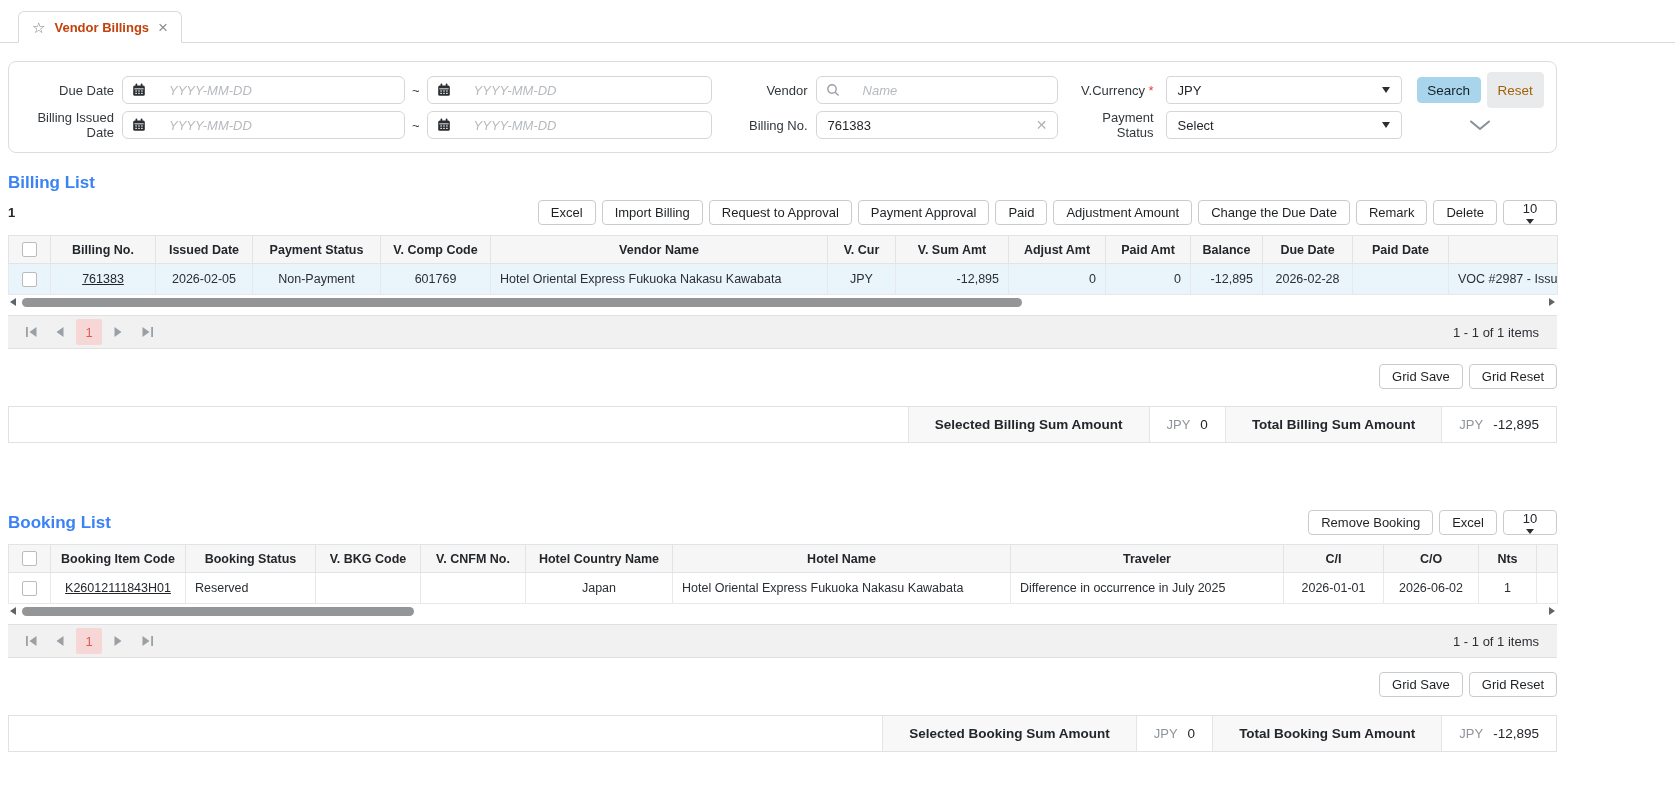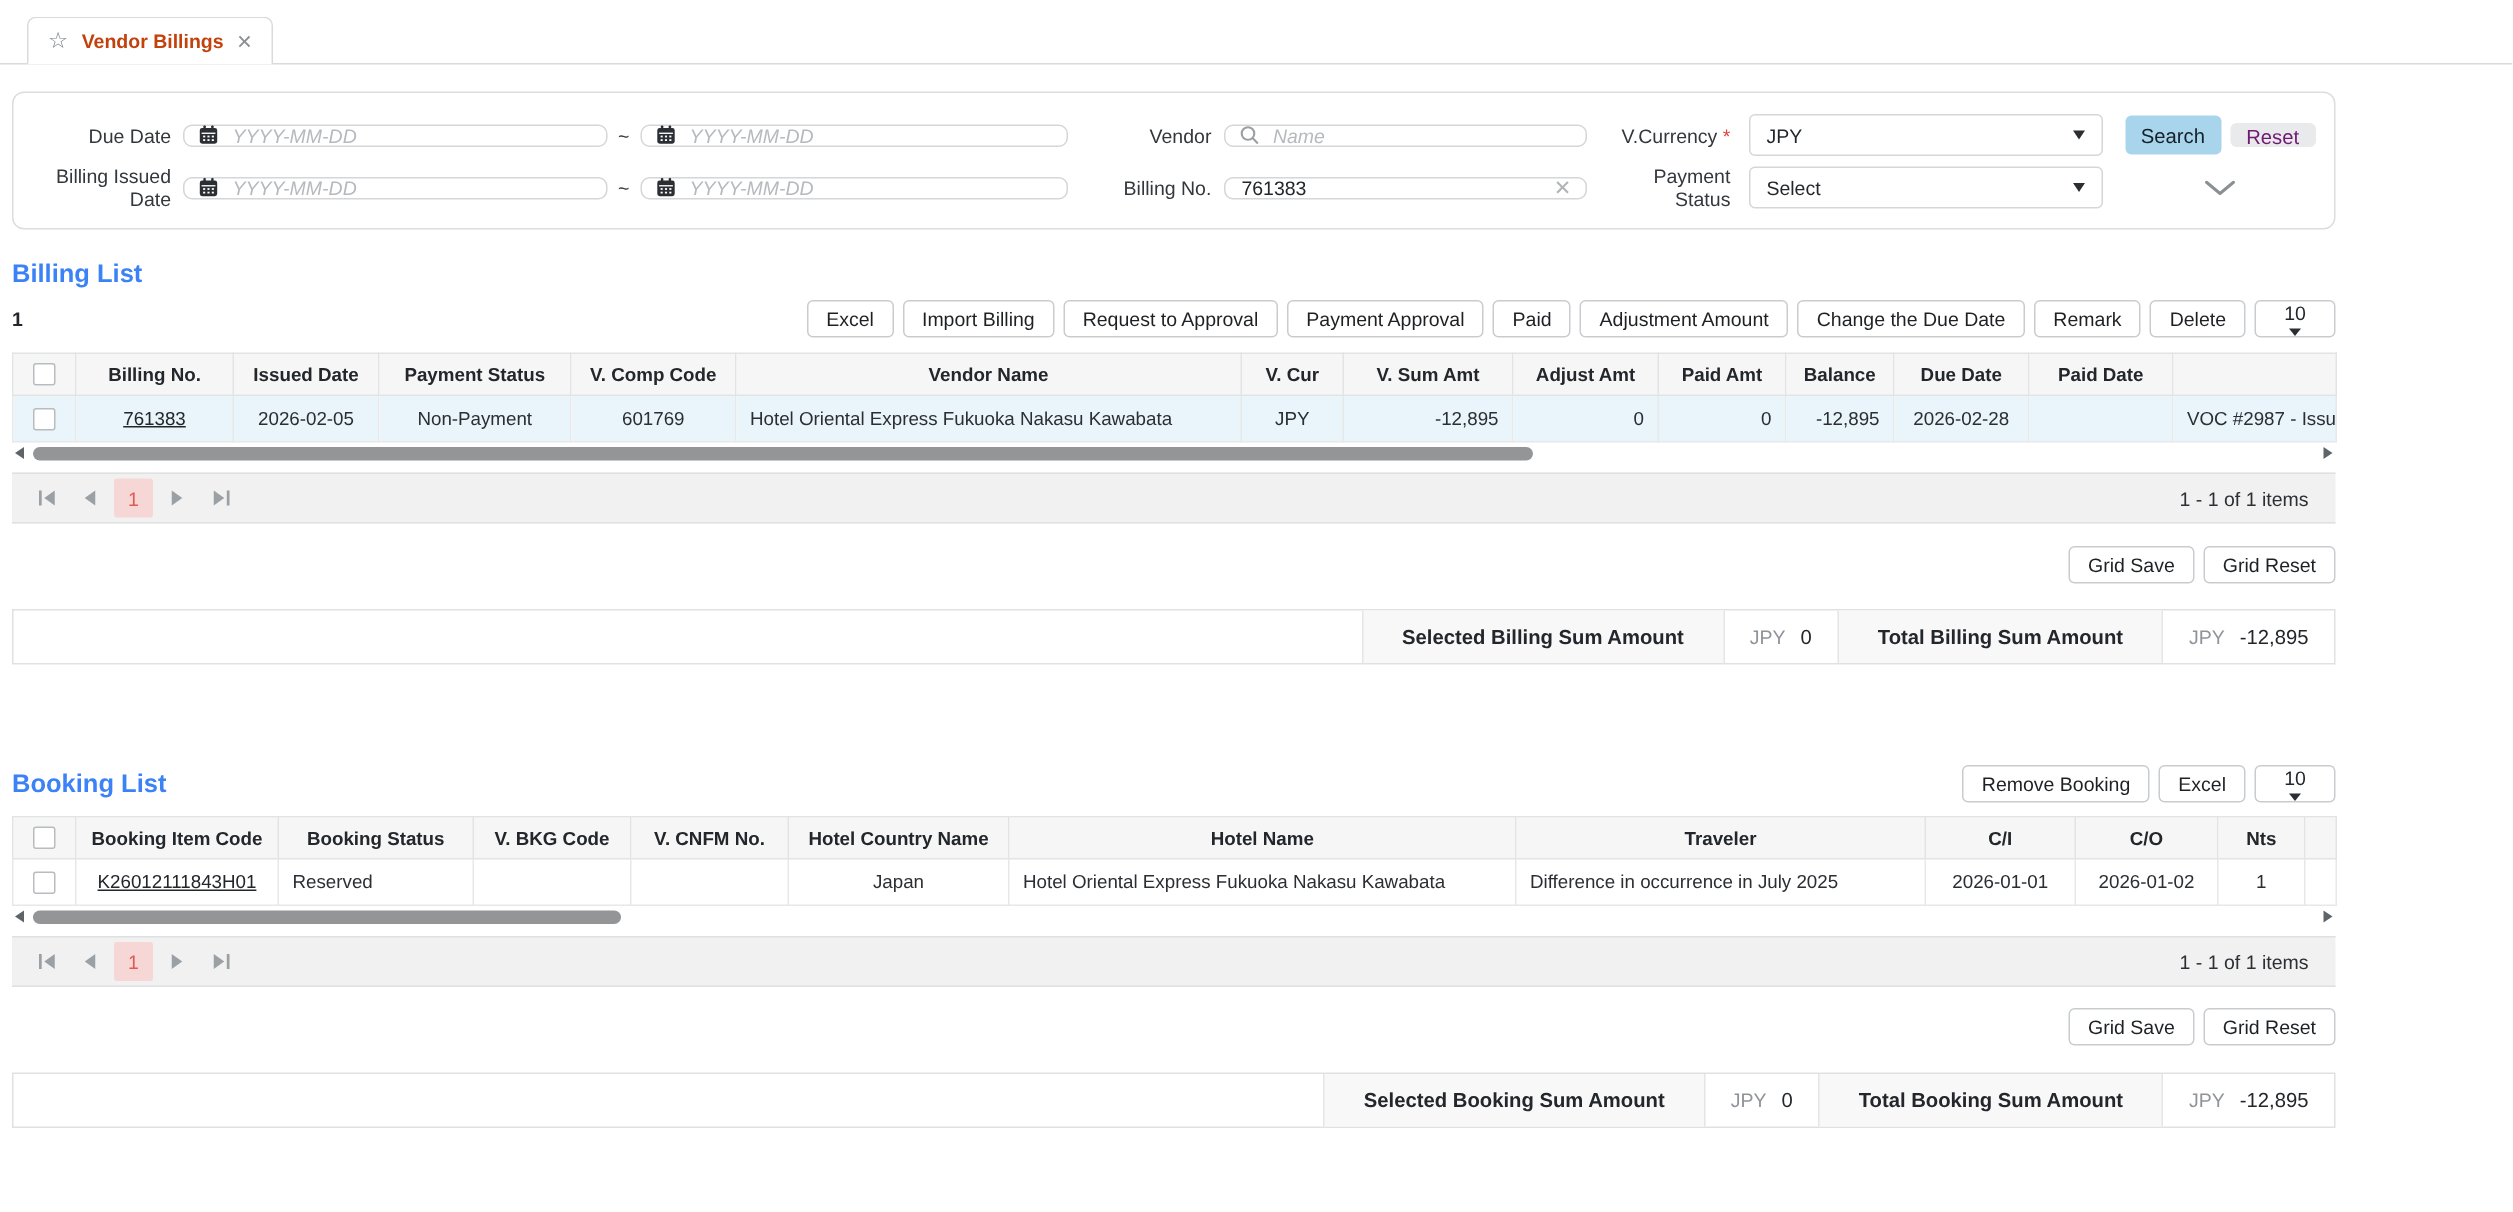--- a/index.html
+++ b/index.html
@@ -22,38 +22,38 @@
 
   
   .filter { margin-top:18px; border:1px solid #dcdddf; border-radius:8px; padding:14px 13px 13px; }
   .frow { display:flex; align-items:center; height:28px; }
   .frow + .frow { margin-top:7px; }
   .flabel { width:92px; flex:none; text-align:right; font-size:13px; color:#33383d; margin-right:8px; }
   .flabel2 { width:94px; flex:none; text-align:right; font-size:13px; color:#33383d; margin-left:2px; margin-right:8px; }
   .flabel3 { width:88px; flex:none; text-align:right; font-size:13px; color:#33383d; margin-left:8px; margin-right:6px; }
   .req { color:#e0433e; }
   .tilde { margin:0 7px; font-size:13px; color:#33383d; flex:none; }
-  .inputbox { height:15px; border:1px solid #d4d6d8; border-radius:6px; background:#fff;
-              display:flex; align-items:center; padding:0 9px; gap:7px; flex:none; }
+  .inputbox { height:28px; border:1px solid #d4d6d8; border-radius:6px; background:#fff;
+              display:flex; align-items:center; padding:0 9px; gap:21px; flex:none; }
   .inputbox input { border:none; outline:none; background:transparent; flex:1; min-width:0;
                     font-size:13px; font-family:inherit; color:#23272b; }
   .inputbox input::placeholder { color:#b6babe; font-style:italic; }
   .w-date1 { width:283px; } .w-date2 { width:285px; } .w-mid { width:242px; }
   .fselect { width:236px; height:28px; border:1px solid #d4d6d8; border-radius:4px; background:#fff;
              display:flex; align-items:center; justify-content:space-between; padding:0 11px;
              font-size:13px; color:#23272b; margin-left:6px; flex:none; cursor:pointer; }
   .caret { width:0; height:0; border-left:4.5px solid transparent; border-right:4.5px solid transparent;
            border-top:6px solid #2b2f33; }
   .btn { height:25px; padding:0 12px; background:#fff; border:1px solid #c9ccce; border-radius:4px;
          font-size:13px; font-family:inherit; color:#1e2124; cursor:pointer; white-space:nowrap; }
   .btn-search { width:64px; height:26px; margin-left:15px; background:#a9d5ec; border:1px solid #a9d5ec;
                 color:#16202a; border-radius:4px; font-size:13.5px; flex:none; cursor:pointer;
                 font-family:inherit; }
-  .btn-reset { width:57px; height:16px; margin-left:6px; background:#e9eaeb; border:1px solid #e9eaeb;
-               color:#701a75; border-radius:4px; font-size:13.5px; flex:none; cursor:default;
+  .btn-reset { width:57px; height:36px; margin-left:6px; background:#e9eaeb; border:1px solid #e9eaeb;
+               color:#a16207; border-radius:4px; font-size:13.5px; flex:none; cursor:default;
                font-family:inherit; }
   .expander { width:127px; margin-left:15px; display:flex; justify-content:center; align-items:center;
               flex:none; cursor:pointer; }
   .clear-x { color:#b0b4b8; font-size:14px; cursor:pointer; line-height:1; }
 
   
   .sec-title { margin-top:20px; font-size:17px; font-weight:700; color:#3b82f6; }
   .listbar { display:flex; align-items:center; margin-top:7px; }
   .count { font-size:13px; font-weight:700; color:#23272b; }
   .spacer { flex:1; }
@@ -402,21 +402,21 @@
       <tr>
         <td class="ta-c"><span class="cb"></span></td>
         <td class="ta-c"><a class="glink">K26012111843H01</a></td>
         <td class="ta-l">Reserved</td>
         <td class="ta-c"></td>
         <td class="ta-c"></td>
         <td class="ta-c">Japan</td>
         <td class="ta-l">Hotel Oriental Express Fukuoka Nakasu Kawabata</td>
         <td class="ta-l">Difference in occurrence in July 2025</td>
         <td class="ta-c">2026-01-01</td>
-        <td class="ta-c">2026-01-02</td>
+        <td class="ta-c">2026-06-02</td>
         <td class="ta-c">1</td>
         <td></td>
       </tr>
     </tbody>
   </table>
 
   <div class="hscroll">
     <span class="hs-left"></span>
     <div class="hs-thumb" style="left:14px; width:392px;"></div>
     <span class="hs-right"></span>

